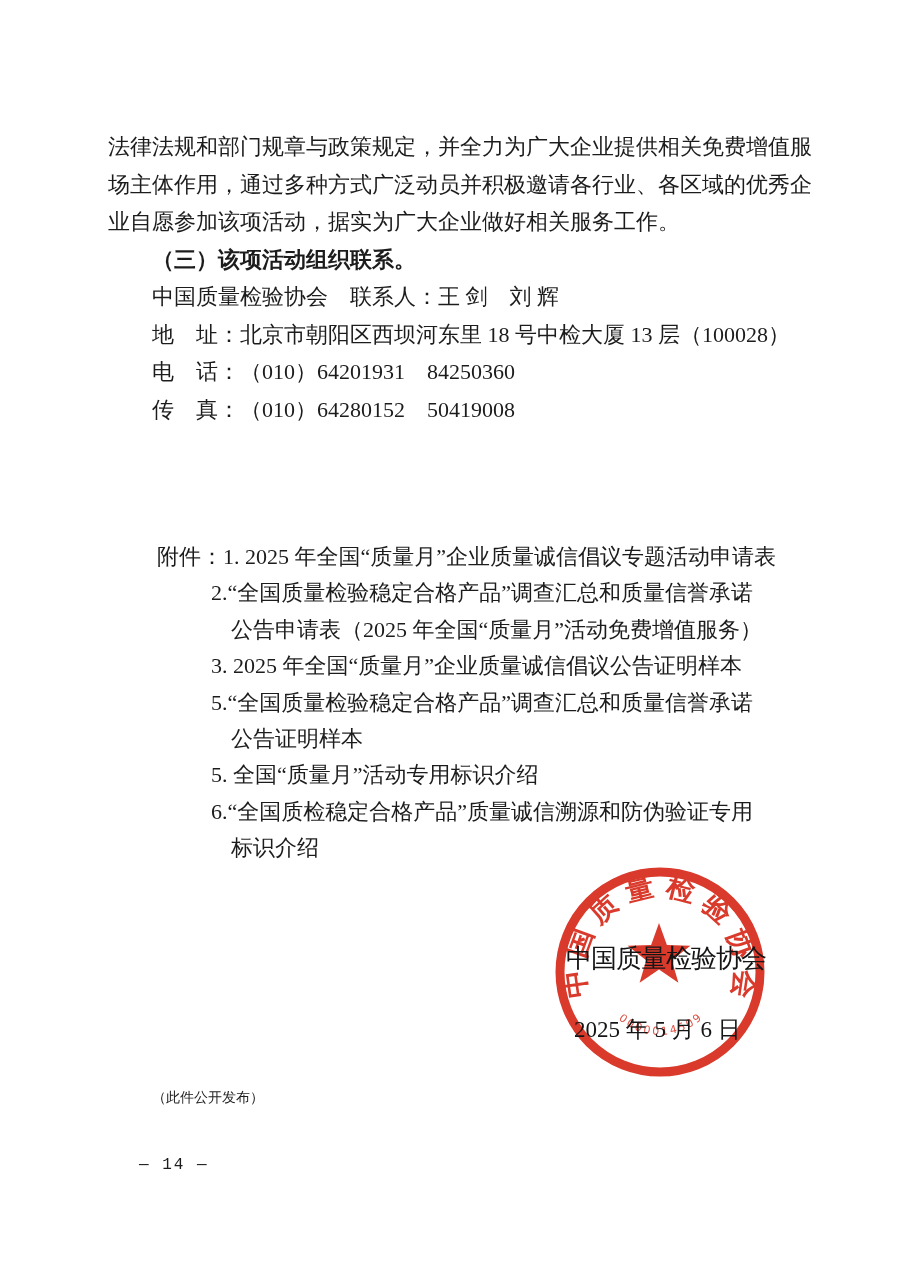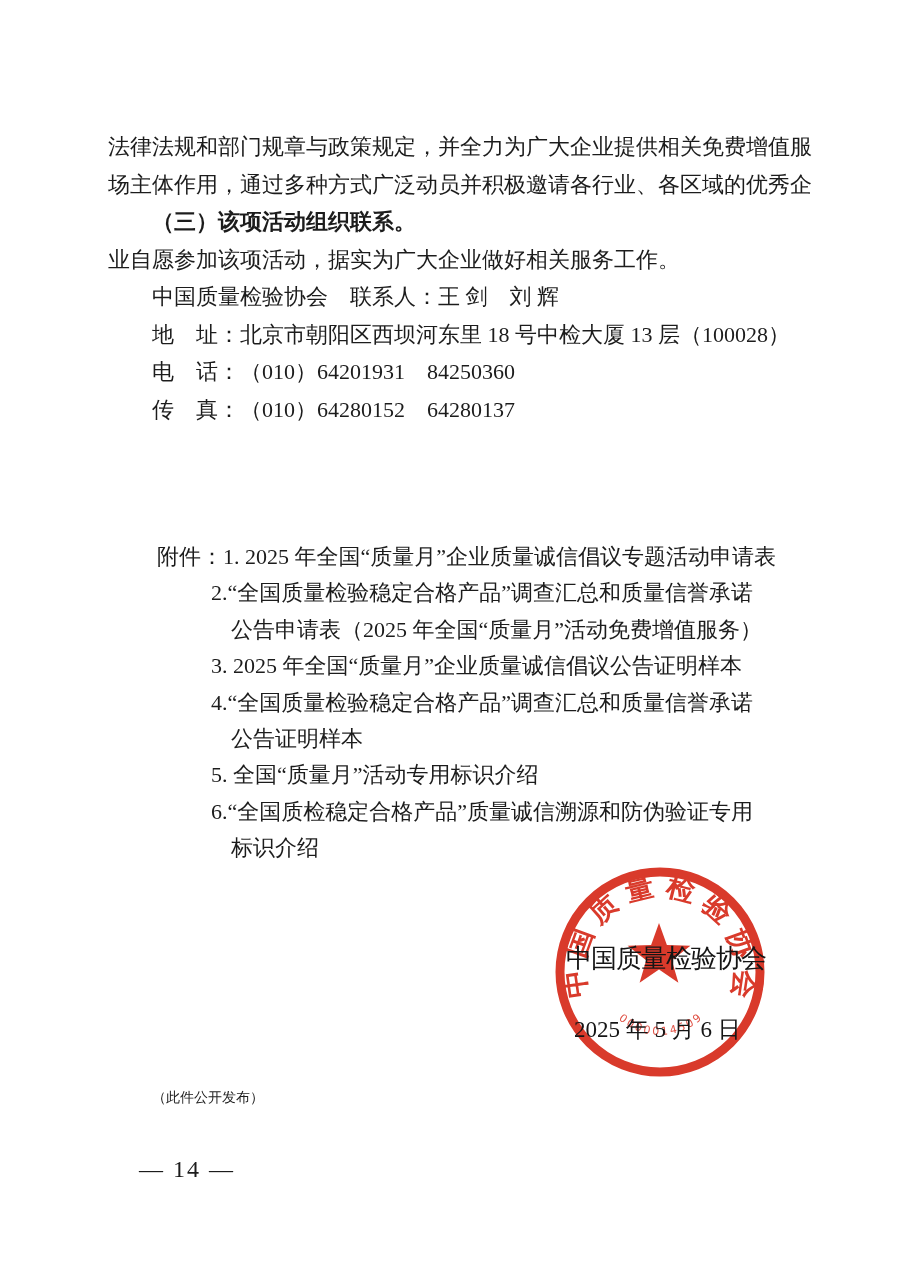--- a/index.html
+++ b/index.html
@@ -45,45 +45,45 @@
   .seal-date{
     position:absolute;left:574px;top:1014px;z-index:2;
     font-size:23px;color:#151515;white-space:nowrap;
   }
   .public-release{
     position:absolute;left:152px;top:1089px;
     font-size:14px;white-space:nowrap;
   }
   .page-number{
     position:absolute;left:139px;top:1156px;
-    font-size:24px;letter-spacing:2px;white-space:nowrap;
+    font-size:16px;letter-spacing:2px;white-space:nowrap;font-family:Liberation Mono, monospace;
   }
 </style>
 </head>
 <body>
 
 <div class="page">
 
   <div class="textblock">
     <div class="line fill">法律法规和部门规章与政策规定，并全力为广大企业提供相关免费增值服</div>
     <div class="line fill">场主体作用，通过多种方式广泛动员并积极邀请各行业、各区域的优秀企</div>
+    <div class="line">业自愿参加该项活动，据实为广大企业做好相关服务工作。</div>
     <div class="line indent2 bold">（三）该项活动组织联系。</div>
-    <div class="line">业自愿参加该项活动，据实为广大企业做好相关服务工作。</div>
     <div class="line indent2">中国质量检验协会　联系人：王 剑　刘 辉</div>
     <div class="line indent2">地　址：北京市朝阳区西坝河东里 18 号中检大厦 13 层（100028）</div>
     <div class="line indent2">电　话：（010）64201931　84250360</div>
-    <div class="line indent2">传　真：（010）64280152　64280137</div>
+    <div class="line indent2">传　真：（010）64280152　50419008</div>
   </div>
 
   <div class="attachblock">
     <div class="ind0">附件：1. 2025 年全国“质量月”企业质量诚信倡议专题活动申请表</div>
     <div class="ind1">2.“全国质量检验稳定合格产品”调查汇总和质量信誉承诺</div>
     <div class="ind2">公告申请表（2025 年全国“质量月”活动免费增值服务）</div>
     <div class="ind1">3. 2025 年全国“质量月”企业质量诚信倡议公告证明样本</div>
-    <div class="ind1">4.“全国质量检验稳定合格产品”调查汇总和质量信誉承诺</div>
+    <div class="ind1">5.“全国质量检验稳定合格产品”调查汇总和质量信誉承诺</div>
     <div class="ind2">公告证明样本</div>
     <div class="ind1">5. 全国“质量月”活动专用标识介绍</div>
     <div class="ind1">6.“全国质检稳定合格产品”质量诚信溯源和防伪验证专用</div>
     <div class="ind2">标识介绍</div>
   </div>
 
   <svg class="seal-svg" viewBox="0 0 220 220">
     <circle cx="110" cy="110" r="100" fill="none" stroke="#d93a2b" stroke-width="9"></circle>
     <polygon fill="#d93a2b" points="109,61 116.9,83.1 140.4,83.8 121.8,98.2 128.4,120.7 109,107.5 89.6,120.7 96.2,98.2 77.6,83.8 101.1,83.1"></polygon>
     <defs>

